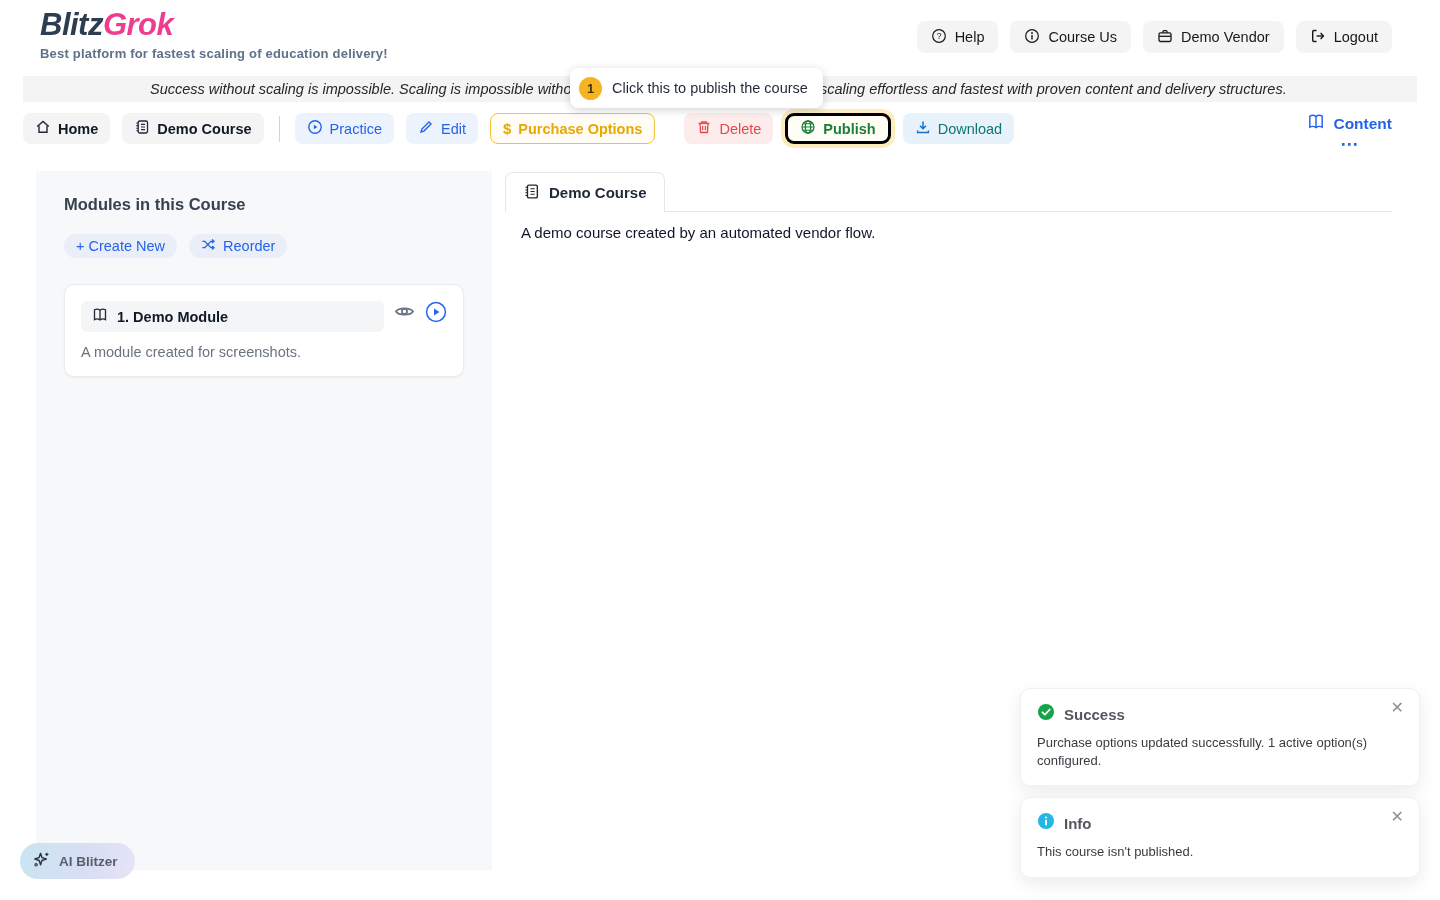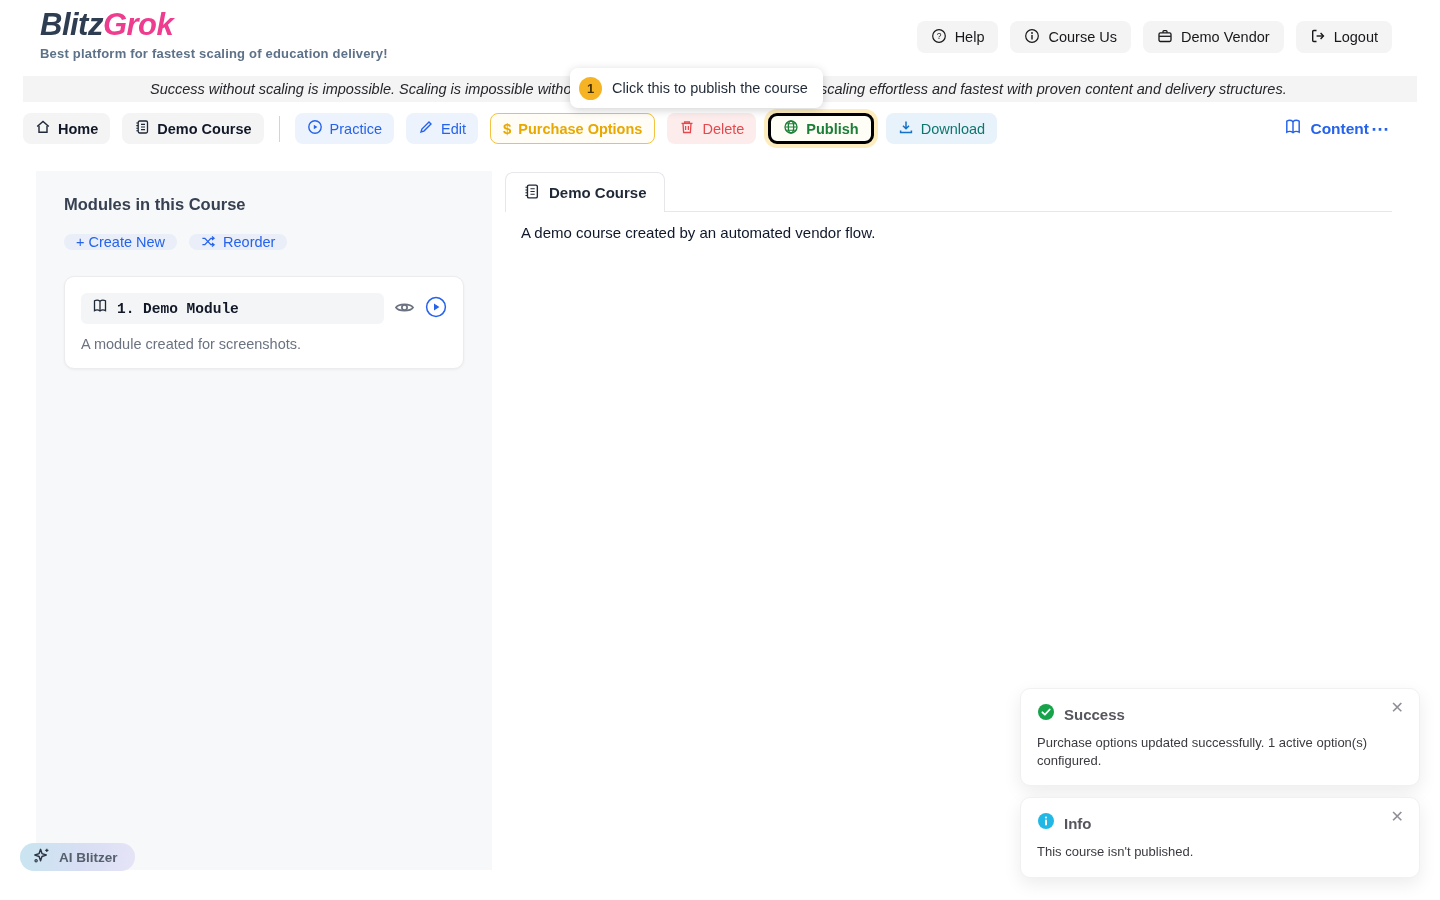--- a/index.html
+++ b/index.html
@@ -35,45 +35,45 @@
   .tooltip .tip-text { font-size:14.5px; color:#1f2937; white-space:nowrap; }
 
   
   .toolbar { position:absolute; left:23px; top:113px; height:31px; display:flex; align-items:center; gap:12px; }
   .tbtn { display:inline-flex; align-items:center; gap:7px; height:31px; padding:0 12px; border:none;
           border-radius:8px; font-size:14.5px; font-family:inherit; cursor:pointer; white-space:nowrap; }
   .tbtn svg { width:16px; height:16px; flex:none; }
   .tbtn.neutral { background:#f4f4f5; color:#111827; font-weight:700; }
   .tbtn.blue { background:#edf3fd; color:#2563eb; font-weight:500; }
   .tbtn.amber { background:#fffdf6; color:#e9a800; font-weight:600; border:1.5px solid #f2c240; }
-  .tbtn.red { background:#fdecec; color:#e5484d; font-weight:500; }
+  .tbtn.red { background:#fdecec; color:#e5484d; font-weight:500;margin-left:17px; }
   .tbtn.publish { background:#fffef6; color:#1a7f37; font-weight:600; border:3px solid #000000;
                   border-radius:9px; box-shadow:0 0 0 4px rgba(247,200,70,0.35); }
   .tbtn.lightblue { background:#e7f2fb; color:#0f766e; font-weight:500; }
   .tb-sep { width:1px; height:26px; background:#d4d4d8; margin:0 3px; }
   .dollar { font-size:15px; font-weight:700; }
-  .content-link { position:absolute; right:48px; top:113px; height:31px; display:flex; align-items:center; gap:0; }
+  .content-link { position:absolute; right:48px; top:113px; height:31px; display:flex; align-items:center; gap:0;flex-direction:column; }
   .content-btn { display:inline-flex; align-items:center; gap:8px; background:none; border:none;
                  color:#2563eb; font-size:15.5px; font-weight:600; font-family:inherit; cursor:pointer; }
   .content-btn svg { width:18px; height:18px; }
   .more-btn { background:none; border:none; color:#2563eb; font-size:18px; font-weight:700;
               cursor:pointer; line-height:1; padding:0 2px; letter-spacing:1px; }
 
   
   .sidebar { position:absolute; left:36px; top:171px; width:456px; height:699px; background:#f7f8f9;
              padding:24px 28px; }
   .sb-title { font-size:16.5px; font-weight:600; color:#374151; }
   .sb-actions { margin-top:20px; display:flex; gap:12px; }
-  .chip { display:inline-flex; gap:7px; height:16px; padding:0 12px;
+  .chip { display:inline-flex; align-items:center; gap:7px; height:24px; padding:0 12px;
           background:#e9eef8; border:none; border-radius:14px; color:#2563eb; font-size:14.5px;
           font-weight:500; font-family:inherit; cursor:pointer; }
   .chip svg { width:15px; height:15px; }
   .module-card { margin-top:26px; background:#fff; border:1px solid #ececee; border-radius:10px;
                  box-shadow:0 1px 3px rgba(0,0,0,0.05); padding:16px; }
-  .module-head { display:flex; align-items:center; gap:10px;font-family:Liberation Mono, monospace; }
+  .module-head { display:flex; align-items:flex-start; gap:10px; }
   .module-titlebar { flex:1; display:flex; align-items:center; gap:9px; height:31px; padding:0 11px;
                      background:#f4f5f6; border-radius:6px; cursor:pointer; }
   .module-titlebar svg { width:16px; height:16px; flex:none; }
   .module-title { font-size:14.5px; font-weight:700; color:#111827; }
   .icon-btn { background:none; border:none; padding:0; cursor:pointer; display:flex; align-items:center; }
   .icon-btn.eye svg { width:21px; height:21px; }
   .icon-btn.play svg { width:22px; height:22px; }
   .module-desc { margin-top:12px; font-size:14.5px; color:#6b7280; }
 
   
@@ -90,21 +90,21 @@
   .toast { position:relative; background:#fff; border:1px solid #f1f1f2; border-radius:10px;
            box-shadow:0 6px 18px rgba(0,0,0,0.08); padding:14px 16px 16px; }
   .toast-head { display:flex; align-items:center; gap:9px; }
   .toast-head svg { width:18px; height:18px; }
   .toast-title { font-size:15px; font-weight:600; color:#56565e; }
   .toast-close { position:absolute; top:11px; right:15px; background:none; border:none; color:#8f8f97;
                  font-size:16px; cursor:pointer; line-height:1; font-family:inherit; }
   .toast-msg { margin-top:9px; font-size:13px; line-height:1.35; color:#3b3b41; padding-right:24px; }
 
   
-  .ai-btn { position:absolute; left:20px; top:843px; height:28px; display:inline-flex; align-items:center;
+  .ai-btn { position:absolute; left:20px; top:843px; height:36px; display:inline-flex; align-items:center;
             gap:8px; padding:0 17px 0 12px; border:none; border-radius:18px; cursor:pointer;
             background:linear-gradient(100deg,#c9e5f1 0%,#d8def4 55%,#e6e4f7 100%);
             font-family:inherit; }
   .ai-btn svg { width:19px; height:19px; }
   .ai-btn .ai-label { font-size:13.5px; font-weight:700; color:#55606c; }
 </style>
 </head>
 <body>
 
 <div class="page">

